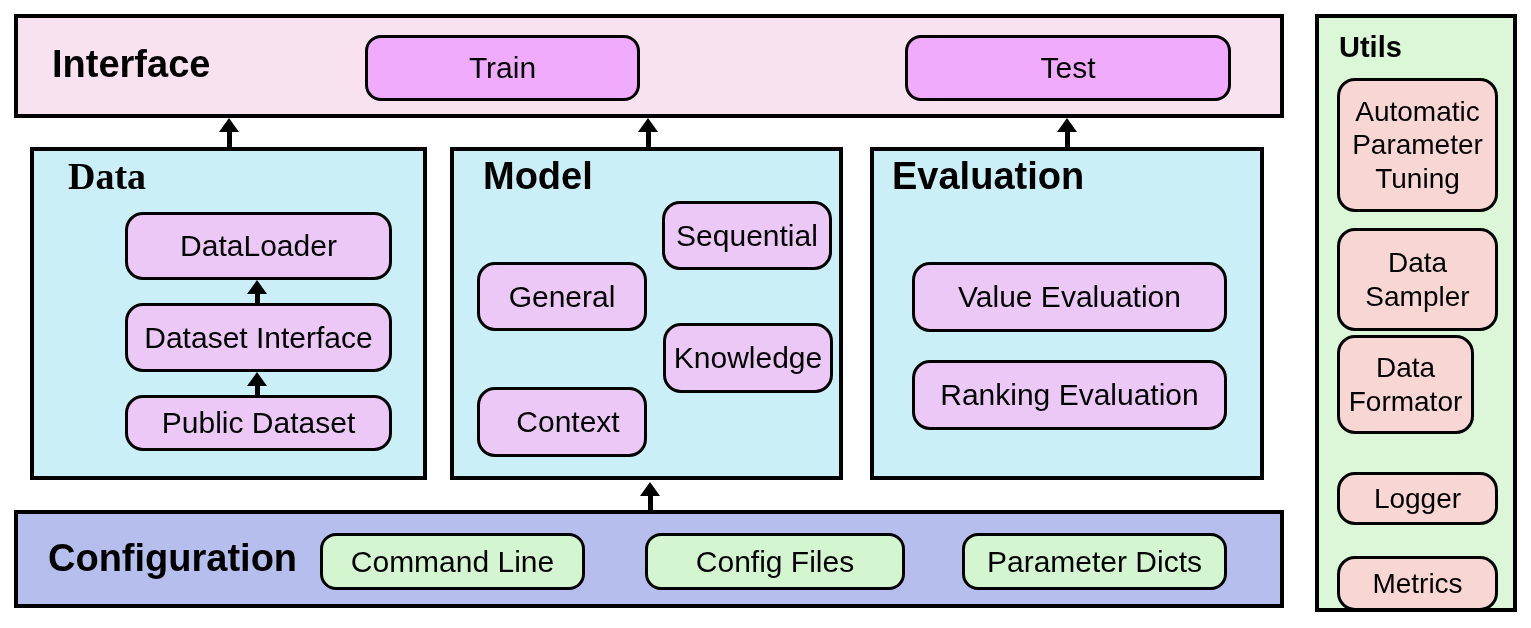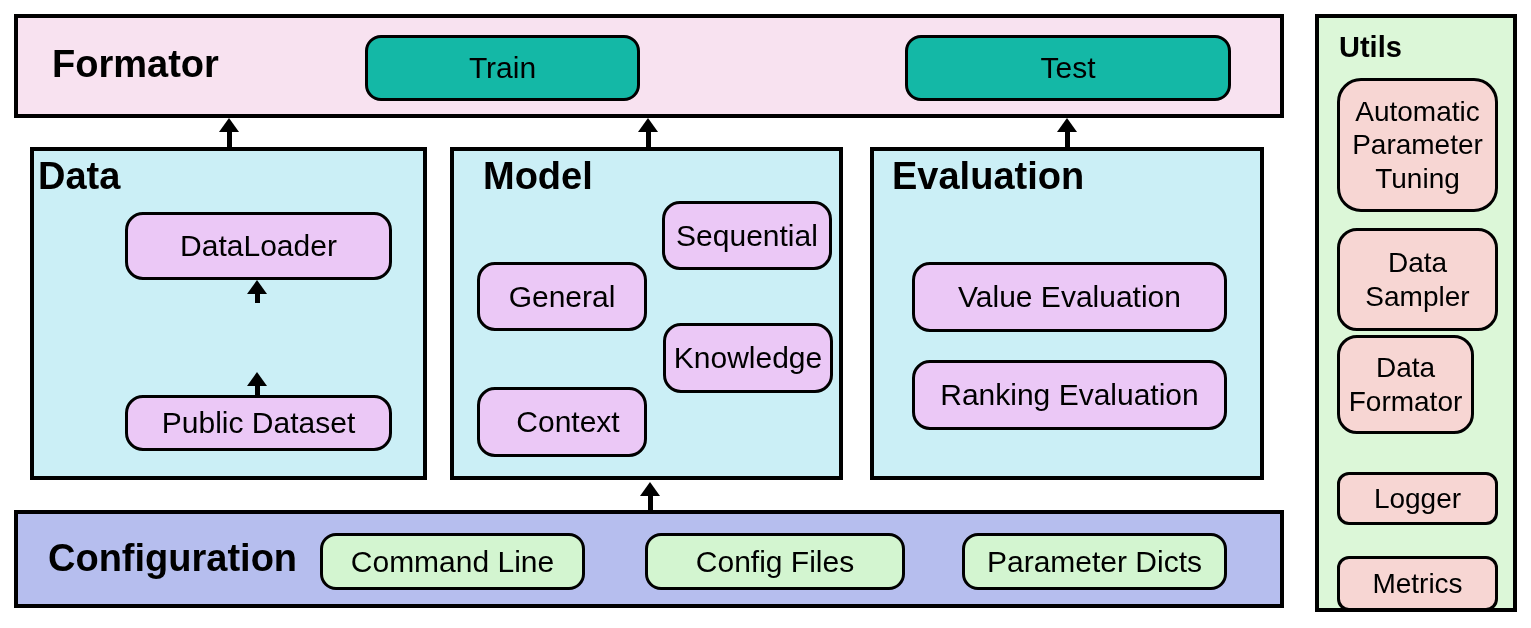--- a/index.html
+++ b/index.html
@@ -8,24 +8,24 @@
     font-family:"Liberation Sans", sans-serif;color:#000;overflow:hidden;
   }
   .panel{position:absolute;border:4px solid #000;box-sizing:border-box;}
   .heading{position:absolute;font-weight:bold;font-size:38px;line-height:1.05;white-space:nowrap;}
   .heading.small{font-size:29px;}
   .box{
     position:absolute;border:3px solid #000;box-sizing:border-box;
     display:flex;align-items:center;justify-content:center;
     font-size:30px;line-height:1.2;text-align:center;border-radius:18px;
   }
-  .box.util{font-size:28px;line-height:1.18;padding:2px 4px;}
+  .box.util{font-size:28px;line-height:1.18;padding:2px 4px;border-radius:18px;}
   
   .bg-exec{background:#f8e2f0;}
-  .bg-action{background:#14b8a6;}
+  .bg-action{background:#f0abfc;}
   .bg-cyan{background:#cbeff6;}
   .bg-purple{background:#ebc8f6;}
   .bg-config{background:#b6beee;}
   .bg-green{background:#d3f5d0;}
   .bg-utils{background:#dcf7d8;}
   .bg-upink{background:#f7d6d3;}
   
   .arrow{position:absolute;display:flex;flex-direction:column;align-items:center;width:22px;}
   .arrow-head{width:0;height:0;border-left:10px solid transparent;border-right:10px solid transparent;border-bottom:14px solid #000;}
   .arrow-stem{width:5px;flex:1 1 auto;background:#000;}
@@ -39,31 +39,32 @@
 
 <div class="page">
 
   <div class="panel bg-exec" style="left:14px;top:14px;width:1270px;height:104px;"></div>
   <div class="panel bg-cyan" style="left:30px;top:147px;width:397px;height:333px;"></div>
   <div class="panel bg-cyan" style="left:450px;top:147px;width:393px;height:333px;"></div>
   <div class="panel bg-cyan" style="left:870px;top:147px;width:394px;height:333px;"></div>
   <div class="panel bg-config" style="left:14px;top:510px;width:1270px;height:98px;"></div>
   <div class="panel bg-utils" style="left:1315px;top:14px;width:202px;height:598px;"></div>
 
-  <div class="heading" style="left:52px;top:45px;">Formator</div>
-  <div class="heading" style="left:38px;top:157px;">Data</div>
+  <div class="heading" style="left:52px;top:45px;">Interface</div>
+  <div class="heading" style="left:68px;top:157px;font-family:Liberation Serif, serif;">Data</div>
   <div class="heading" style="left:483px;top:157px;">Model</div>
   <div class="heading" style="left:892px;top:157px;">Evaluation</div>
   <div class="heading" style="left:48px;top:539px;">Configuration</div>
   <div class="heading small" style="left:1339px;top:32px;">Utils</div>
 
   <div class="box bg-action r16" style="left:365px;top:35px;width:275px;height:66px;">Train</div>
   <div class="box bg-action r16" style="left:905px;top:35px;width:326px;height:66px;">Test</div>
 
   <div class="box bg-purple" style="left:125px;top:212px;width:267px;height:68px;">DataLoader</div>
+  <div class="box bg-purple" style="left:125px;top:303px;width:267px;height:69px;">Dataset Interface</div>
   <div class="box bg-purple" style="left:125px;top:395px;width:267px;height:56px;">Public Dataset</div>
 
   <div class="box bg-purple" style="left:662px;top:201px;width:170px;height:69px;">Sequential</div>
   <div class="box bg-purple" style="left:477px;top:262px;width:170px;height:69px;">General</div>
   <div class="box bg-purple" style="left:663px;top:323px;width:170px;height:70px;">Knowledge</div>
   <div class="box bg-purple" style="left:477px;top:387px;width:170px;height:70px;padding-left:12px;">Context</div>
 
   <div class="box bg-purple" style="left:912px;top:262px;width:315px;height:70px;">Value Evaluation</div>
   <div class="box bg-purple" style="left:912px;top:360px;width:315px;height:70px;">Ranking Evaluation</div>
 

